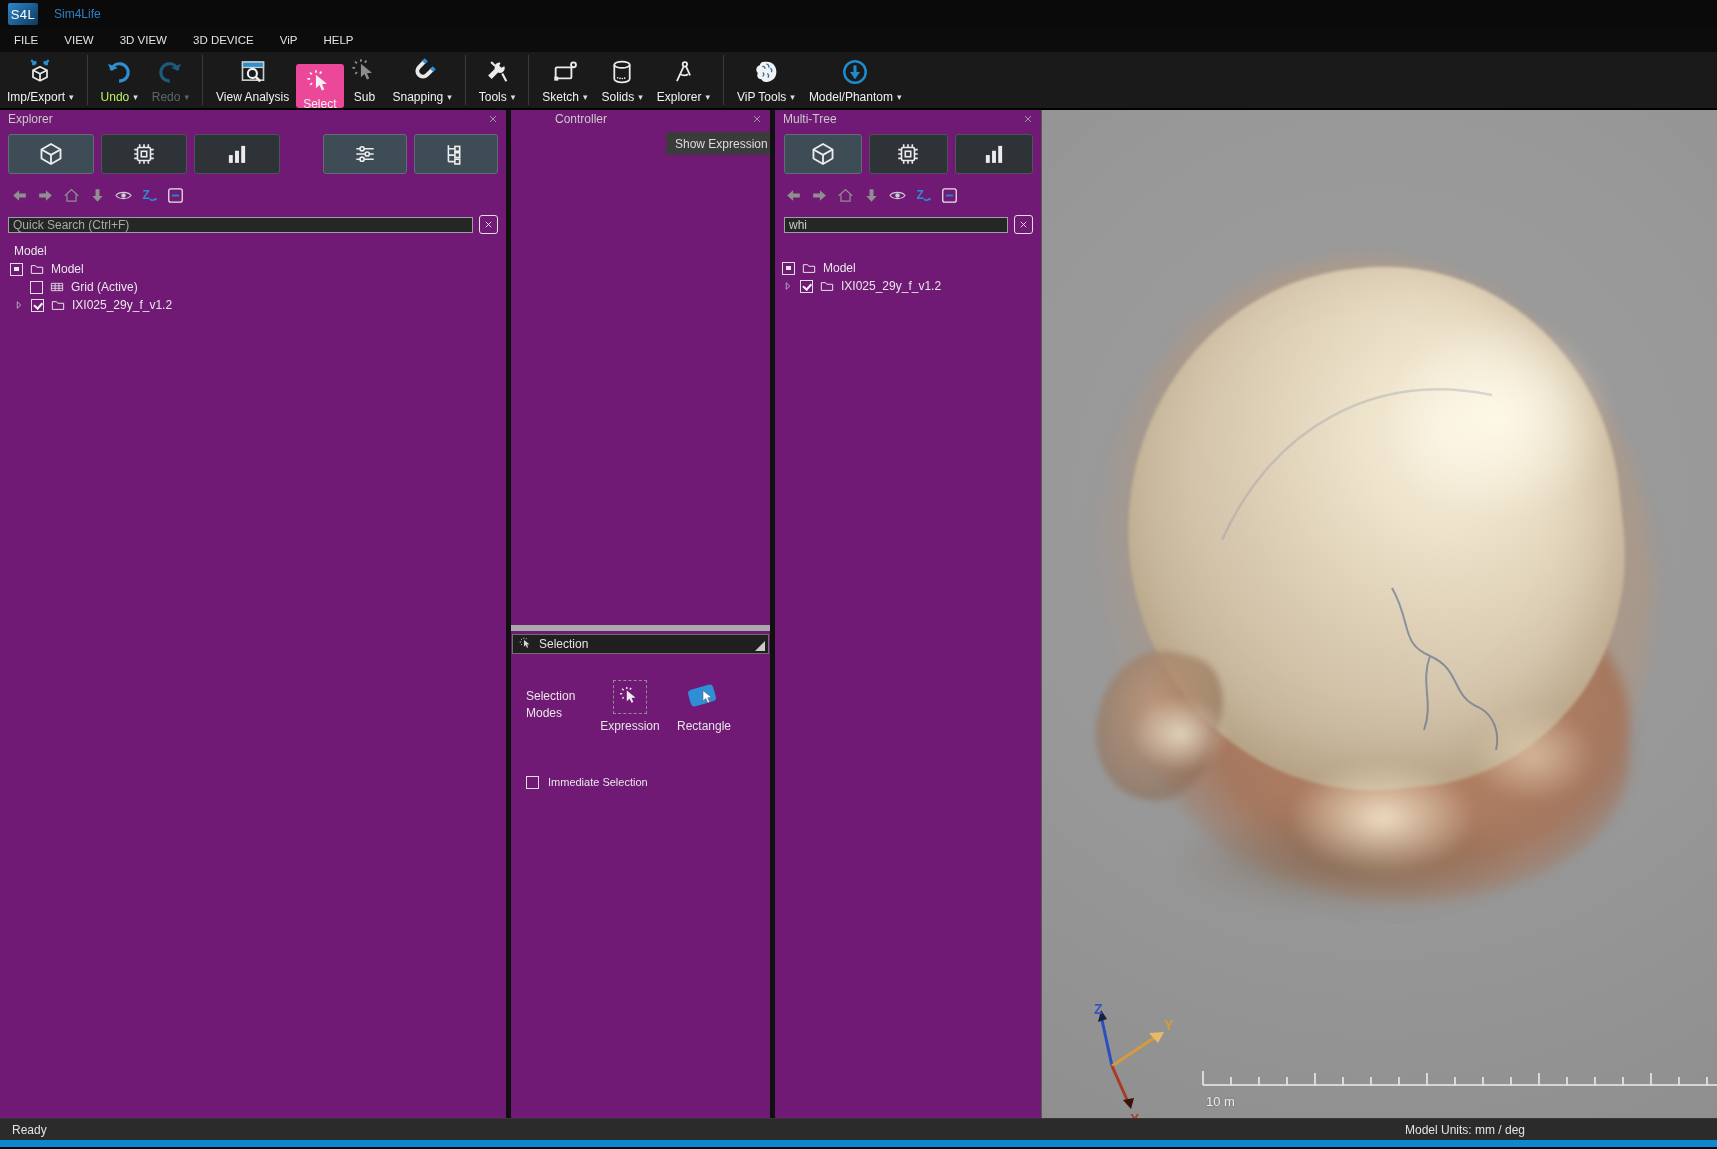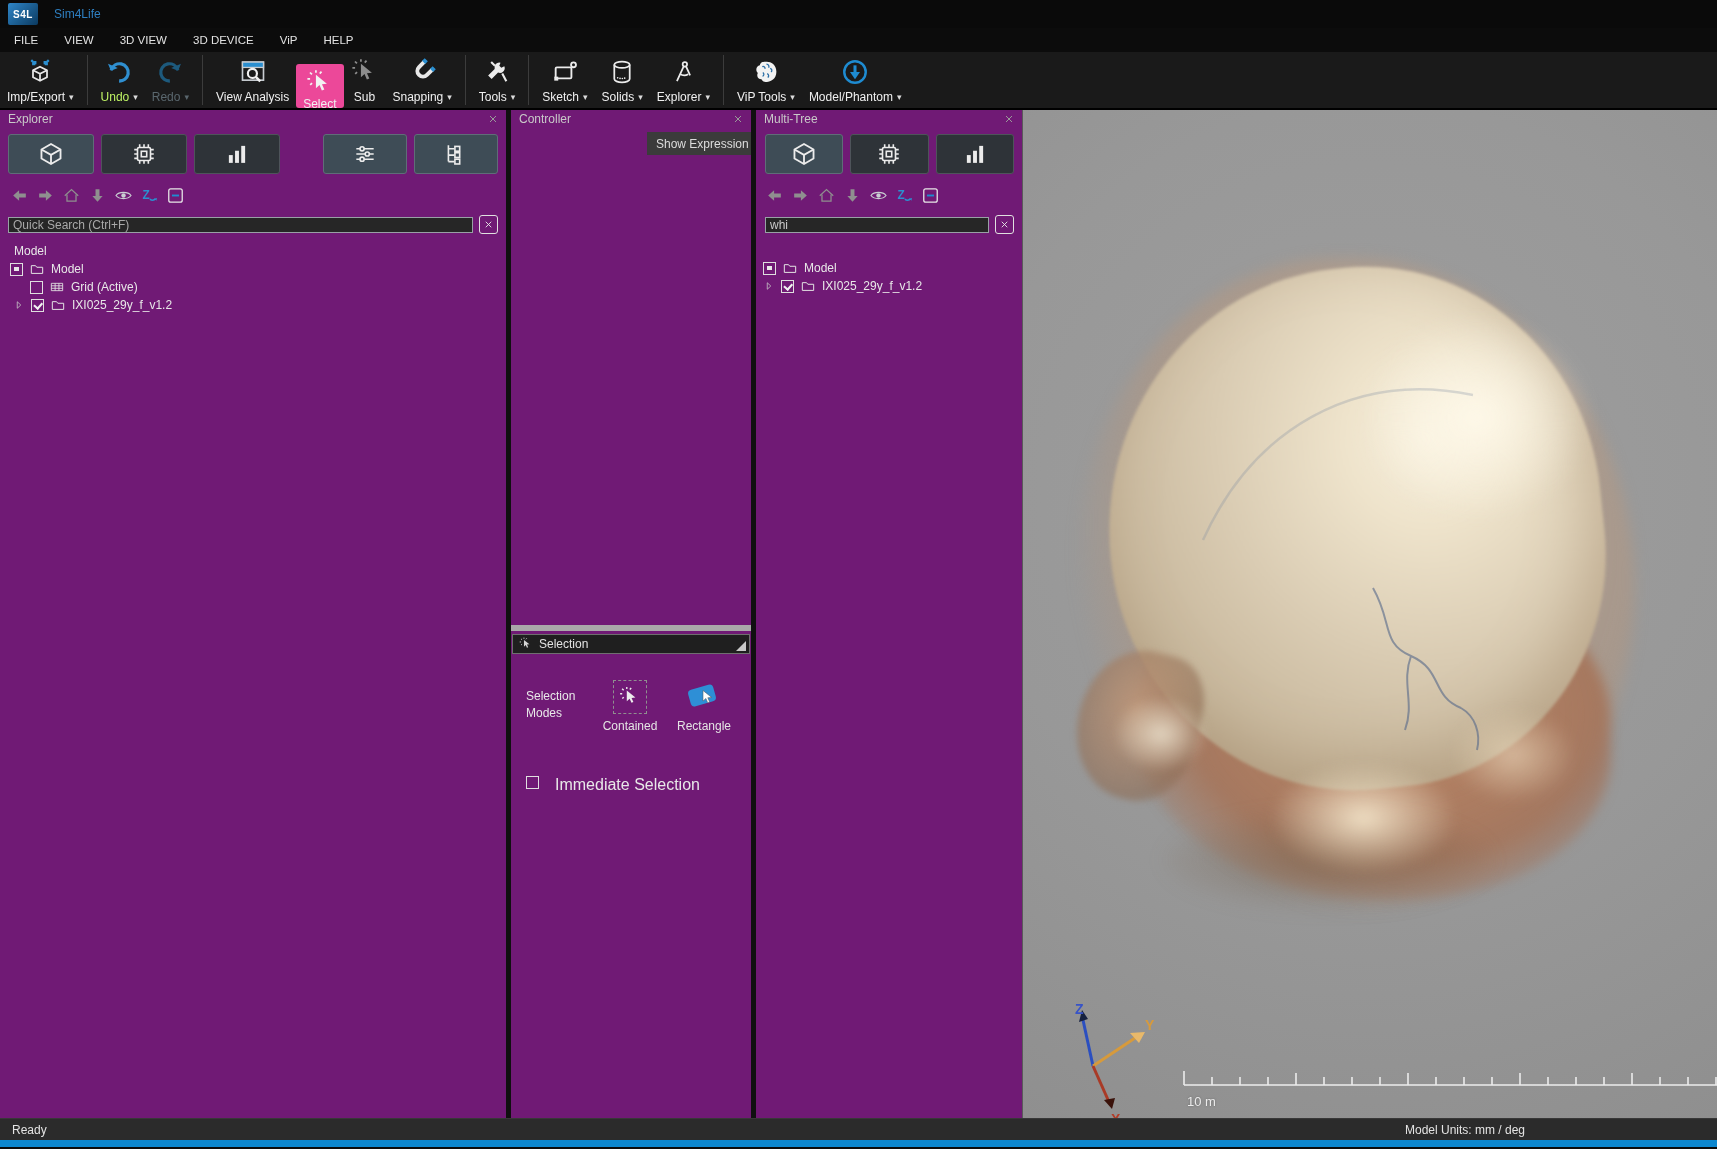--- a/index.html
+++ b/index.html
@@ -3,21 +3,21 @@
 <meta charset="utf-8">
 <style>
   * { margin:0; padding:0; box-sizing:border-box; }
   html,body { background:#000; }
   body { font-family:"Liberation Sans", sans-serif; }
   #app { position:relative; width:1717px; height:1149px; background:#0c0c0c; overflow:hidden; color:#e8e8e8; }
 
   
   .titlebar { height:28px; display:flex; align-items:center; background:#0a0a0a; }
   .logo { width:30px; height:22px; margin-left:8px; border-radius:2px;
-          background:linear-gradient(135deg,#2f86c8,#0b3a60); color:#fff; font-size:10px; font-weight:bold;
+          background:linear-gradient(135deg,#2f86c8,#0b3a60); color:#fff; font-size:13px; font-weight:normal;
           display:flex; align-items:center; justify-content:center; letter-spacing:.5px; }
   .apptitle { margin-left:16px; font-size:12px; color:#2e7fc1; }
   .menubar { height:24px; display:flex; align-items:center; gap:26px; padding-left:14px; background:#0c0c0c; }
   .menuitem { font-size:11.5px; color:#e2e2e2; cursor:default; }
 
   
   .toolbar { height:58px; background:#1a1a1a; display:flex; align-items:stretch; border-bottom:2px solid #000; }
   .tbtn { display:flex; flex-direction:column; align-items:center; justify-content:space-between; padding:5px 7px 4px; }
   .tbtn .ticon { height:30px; display:flex; align-items:center; }
   .tbtn svg { width:28px; height:28px; }
@@ -26,21 +26,21 @@
   .tbtn.hl { background:#ec4899; border-radius:3px;margin-top:12px; }
   .tbtn.disabled .trowlab span { color:#5a676e; }
   .tbtn.disabled .dd { color:#5a676e; }
   .tsep { width:1px; background:#3c3c3c; margin:3px 6px; }
 
   
   .main { display:flex; height:1008px; }
   .vsep { width:5px; background:#101010; }
   .panel { background:#701a75; position:relative; overflow:hidden; }
   .explorer  { width:506px; }
-  .controller{ width:240px; }
+  .controller{ width:259px;padding-left:36px; }
   .multitree { width:266px; }
   .panel-header { height:17px; display:flex; justify-content:space-between; align-items:center; padding:0 7px 0 8px;
                   font-size:12px; color:#c9c9c9; }
   .pclose { width:12px; height:12px; color:#9a9a9a; }
   .pclose svg { width:12px; height:12px; }
 
   .ptabs { display:flex; margin:7px 8px 0; gap:7px; height:40px; }
   .ptab { width:86px; border:1px solid #4e545a; border-radius:3px; background:#2e3338;
           display:flex; align-items:center; justify-content:center; color:#ececec; }
   .ptab.sel { background:#3e4c56; border-color:#5f6d78; }
@@ -89,22 +89,22 @@
   .modebtn .mlabel { display:block; margin-top:7px; }
   .modebtn.contained { left:86px; }
   .modebtn.rectmode { left:160px; }
   .iconbox { width:30px; height:30px; margin:0 auto; outline:1.5px dashed #8f8f8f; outline-offset:1px;
              display:flex; align-items:center; justify-content:center; color:#ececec; }
   .iconbox svg { width:22px; height:22px; }
   .iconwrap { position:relative; width:36px; height:30px; margin:0 auto; }
   .bluerect { position:absolute; left:3px; top:5px; width:26px; height:17px; background:#2e8fd6; border-radius:4px;
               transform:rotate(-16deg); }
   .iconwrap svg { position:absolute; left:10px; top:5px; width:21px; height:21px; }
-  .immediate { position:absolute; left:15px; top:666px; display:flex; gap:16px;
-               font-size:16px; color:#e8e8e8; }
+  .immediate { position:absolute; left:15px; top:666px; display:flex; gap:9px;
+               font-size:11px; color:#e8e8e8; }
 
   
   .viewport { flex:1; position:relative; overflow:hidden; border-left:1px solid #5a5a5a;
               background:radial-gradient(circle at 50% 38%, #9e9e9e 0%, #989898 55%, #8f8f8f 100%); }
   .blob { position:absolute; }
   .halo     { left:52px;  top:148px; width:560px; height:655px; border-radius:48% 52% 50% 50%;
               background:radial-gradient(ellipse at 55% 40%, rgba(205,170,140,.55), rgba(190,150,118,.38) 58%, rgba(180,140,110,0) 72%);
               filter:blur(7px); }
   .cranium  { left:86px;  top:158px; width:494px; height:522px; border-radius:52% 48% 46% 50%; transform:rotate(-6deg);
               background:radial-gradient(ellipse at 66% 34%, #f7efdc 0%, #eee3cb 18%, #d9cbb2 46%, #c9b99e 68%, #bcab8f 86%, rgba(180,160,130,.55) 100%);
@@ -584,21 +584,21 @@
       <div class="modeslabel">
         <div>Selection</div>
         <div>Modes</div>
       </div>
       <div class="modebtn contained">
         <div class="iconbox">
             <svg>
               <use href="#i-cursor"></use>
             </svg>
           </div>
-        <span class="mlabel">Contained</span>
+        <span class="mlabel">Expression</span>
       </div>
       <div class="modebtn rectmode">
         <div class="iconwrap">
           <div class="bluerect"></div>
           <svg>
               <use href="#i-pointer"></use>
             </svg>
         </div>
         <span class="mlabel">Rectangle</span>
       </div>

